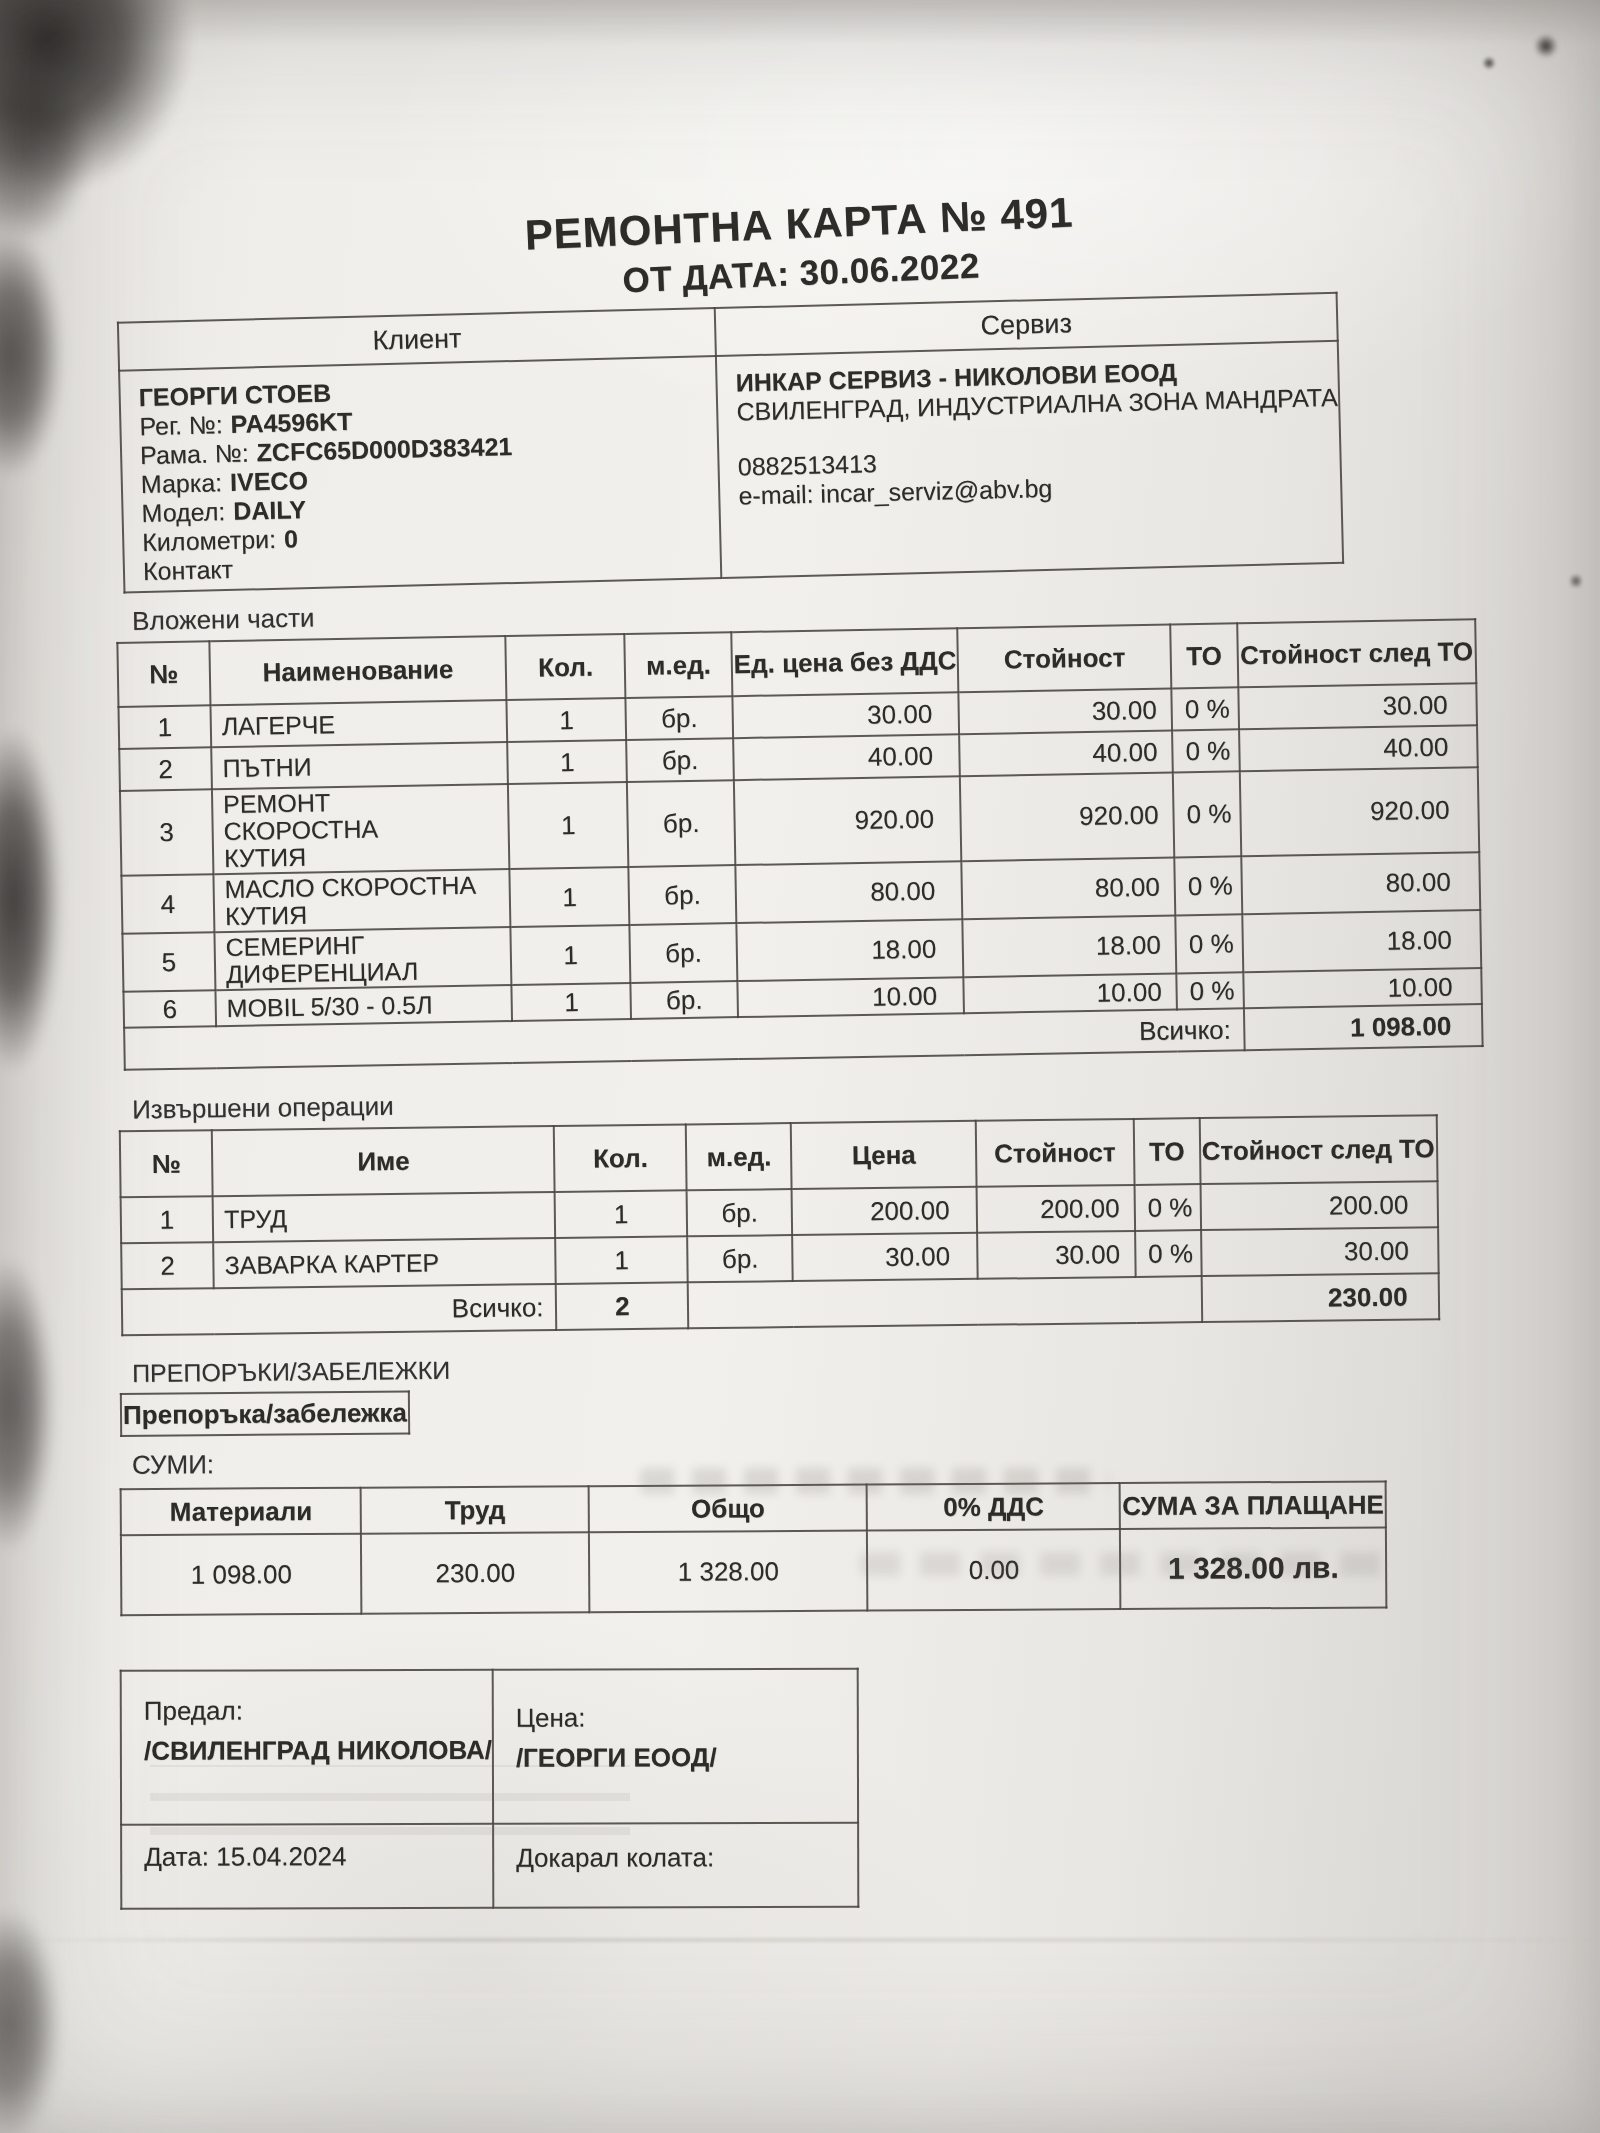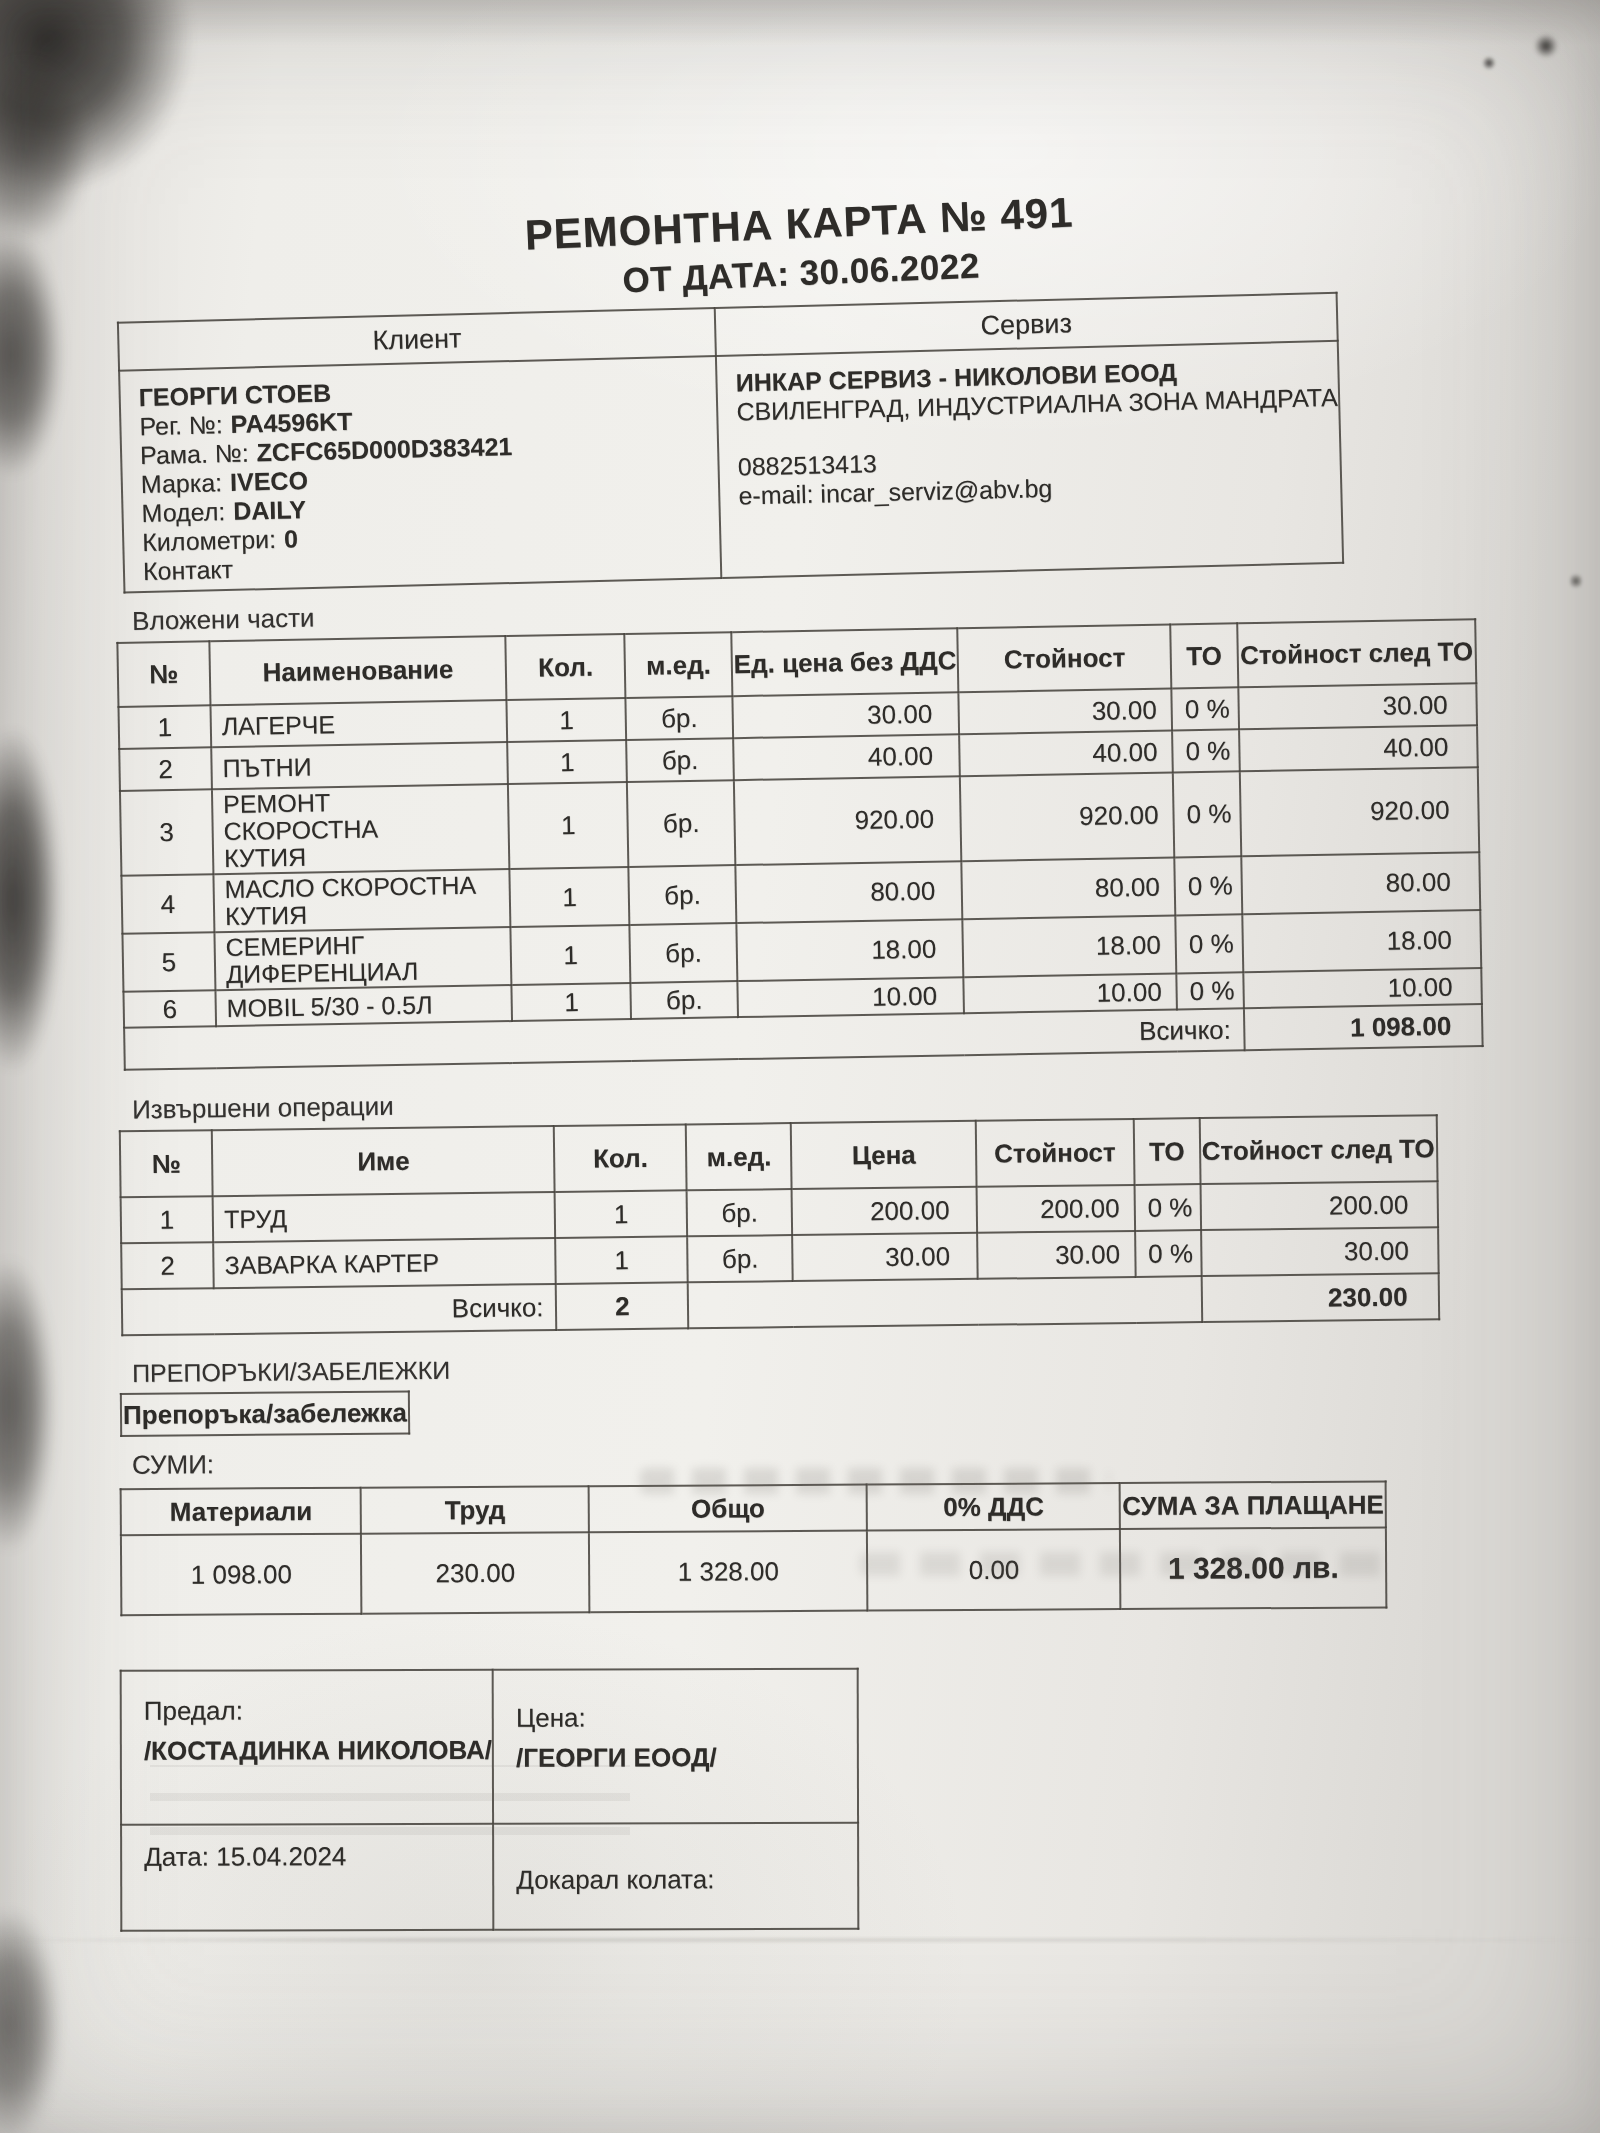--- a/index.html
+++ b/index.html
@@ -74,21 +74,21 @@
   .sums-table th{height:42px;}
   .sums-table .vrow td{height:76px;text-align:center;vertical-align:middle;}
   .sums-table .vrow .pay{font-weight:700;font-size:30px;}
   
   .sig-table{margin-top:56px;transform:rotate(-0.15deg);}
   .sig-table td{vertical-align:top;font-size:26px;}
   .sig-r1 td{height:120px;padding:24px 0 0 22px;}
   .sig-r1 td.sig-right{padding-top:32px;}
   .sig-r1 .sig-name{margin-top:9px;}
   .sig-r2 td{height:64px;padding:16px 0 0 22px;}
-  .sig-r2 td.sig-right{padding-top:40px;}
+  .sig-r2 td.sig-right{padding-top:18px;}
   
   .art{position:absolute;pointer-events:none;}
   .blob{background:radial-gradient(ellipse at 45% 50%, rgba(22,20,18,.95) 0%, rgba(33,31,28,.72) 38%, rgba(60,56,52,0) 72%);filter:blur(7px);}
   .corner-tl{left:-70px;top:-110px;width:260px;height:300px;opacity:.95;}
   .corner-tl2{left:-30px;top:60px;width:120px;height:180px;opacity:.55;}
   .sm1{left:-30px;top:235px;width:92px;height:240px;opacity:.72;}
   .sm2{left:-26px;top:730px;width:86px;height:340px;opacity:.85;}
   .sm3{left:-28px;top:1260px;width:82px;height:290px;opacity:.68;}
   .sm4{left:-32px;top:1910px;width:92px;height:230px;opacity:.6;}
   .speck1{left:1534px;top:34px;width:24px;height:24px;background:radial-gradient(circle,rgba(25,23,21,.9),rgba(25,23,21,0) 70%);filter:blur(2px);}
@@ -331,21 +331,21 @@
 
     <table class="sec sig-table">
       <colgroup>
           <col style="width:50.5%">
           <col style="width:49.5%">
         </colgroup>
       <tbody>
           <tr class="sig-r1">
         <td>
           <div>Предал:</div>
-          <div class="b sig-name">/КОСТАДИНКА НИКОЛОВА/</div>
+          <div class="b sig-name">/СВИЛЕНГРАД НИКОЛОВА/</div>
         </td>
         <td class="sig-right">
           <div>Цена:</div>
           <div class="b sig-name">/ГЕОРГИ ЕООД/</div>
         </td>
       </tr>
       <tr class="sig-r2">
         <td>Дата: 15.04.2024</td>
         <td class="sig-right">Докарал колата:</td>
       </tr>

